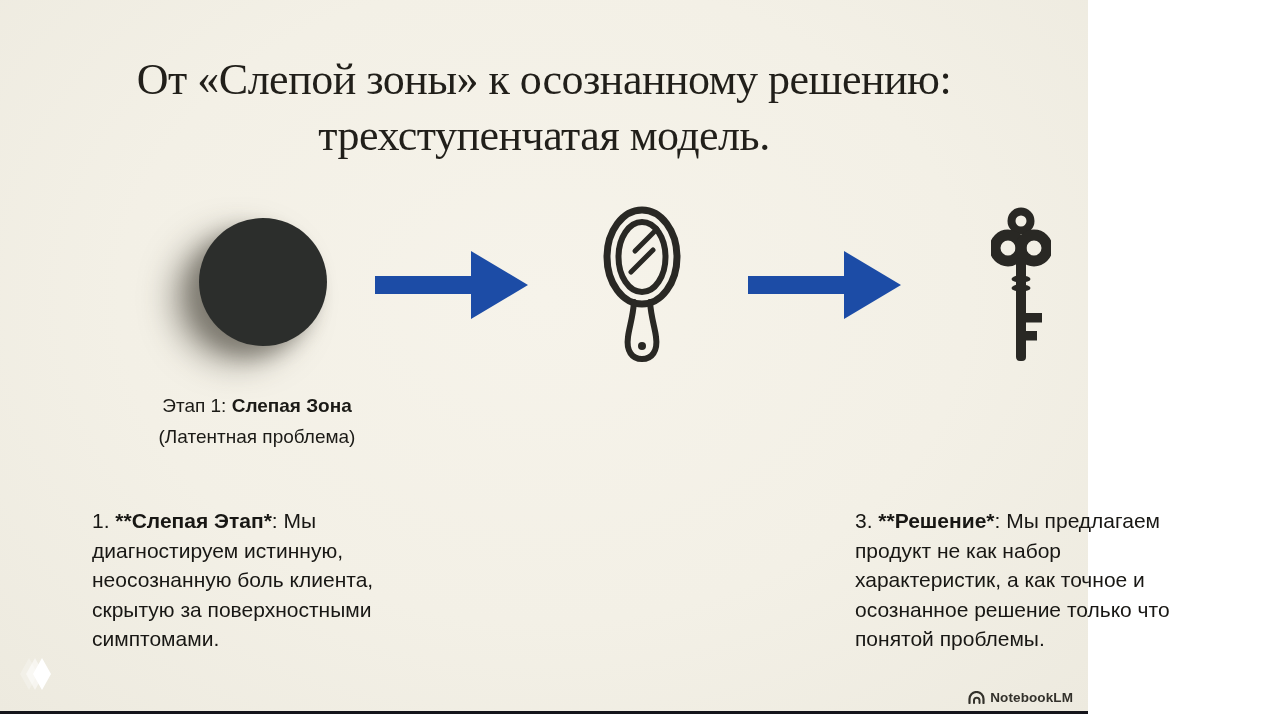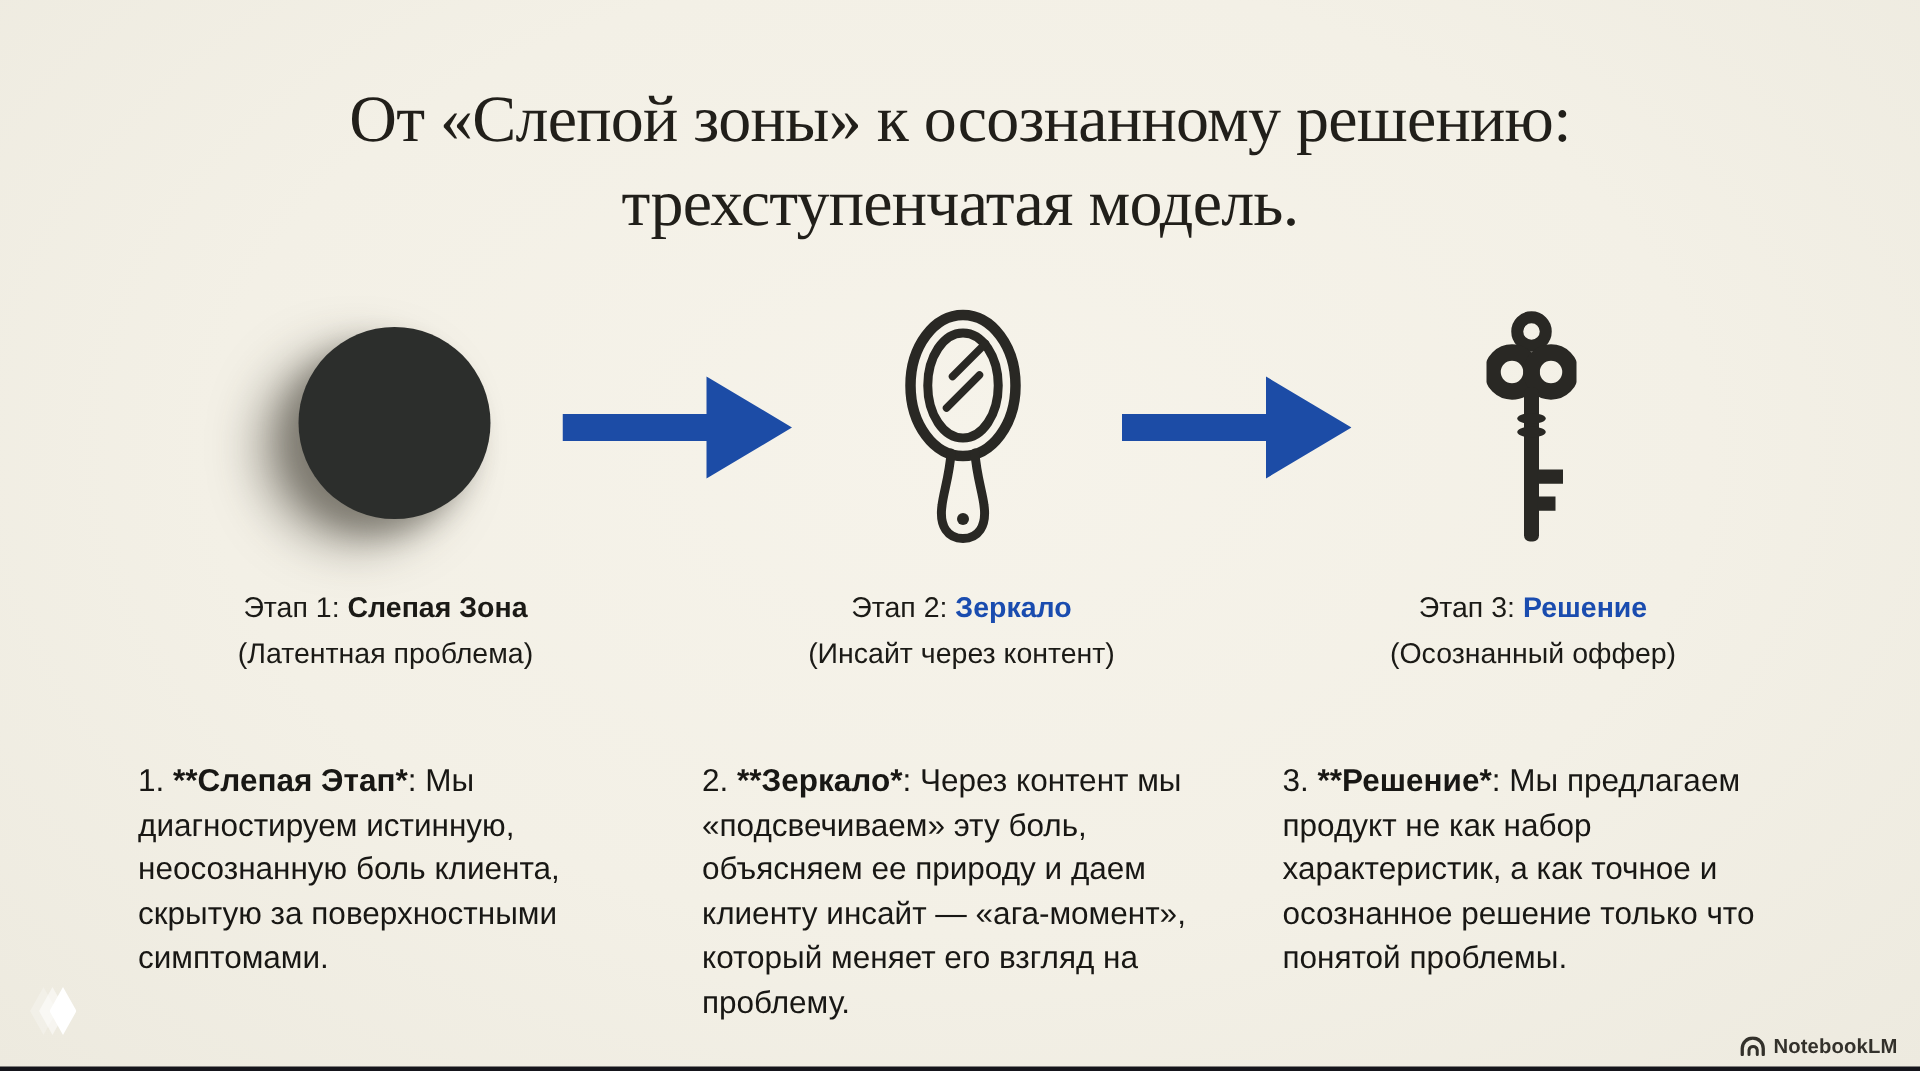--- a/index.html
+++ b/index.html
@@ -1,20 +1,20 @@
 <!DOCTYPE html>
 <html><head>
 <meta charset="utf-8">
 <style>
   html, body { margin: 0; padding: 0; }
   body { width: 1280px; height: 714px; overflow: hidden; }
 
   .slide {
     position: relative;
-    width: 1280px;
+    width: 1088px;
     height: 714px;
     background: radial-gradient(ellipse at 50% 42%, #f6f3ea 0%, #f3f0e6 55%, #edeadf 100%);
     font-family: "Liberation Sans", sans-serif;
     color: #1e1c18;
   }
 
   
   .title {
     position: absolute;
     top: 52px; left: 0; right: 0;
@@ -144,32 +144,23 @@
     <ellipse cx="30" cy="73" rx="9.5" ry="3.6" fill="#292824"></ellipse>
     <ellipse cx="30" cy="82" rx="9.5" ry="3.6" fill="#292824"></ellipse>
     <rect x="34" y="107" width="17" height="9.5" fill="#292824"></rect>
     <rect x="34" y="125" width="12" height="9.5" fill="#292824"></rect>
   </svg>
 
   <div class="stage-label label-1">
     <span>Этап 1: </span><span class="name">Слепая Зона</span><br>
     <span>(Латентная проблема)</span>
   </div>
-  <div class="stage-label label-2">
-    <span>Этап 2: </span><span class="name blue">Зеркало</span><br>
-    <span>(Инсайт через контент)</span>
-  </div>
-  <div class="stage-label label-3">
-    <span>Этап 3: </span><span class="name blue">Решение</span><br>
-    <span>(Осознанный оффер)</span>
-  </div>
 
   <p class="stage-body body-1"><span>1. </span><b>**Слепая Этап*</b><span>: Мы диагностируем истинную, неосознанную боль клиента, скрытую за поверхностными симптомами.</span></p>
 
-  <p class="stage-body body-2"><span>2. </span><b>**Зеркало*</b><span>: Через контент мы «подсвечиваем» эту боль, объясняем ее природу и даем клиенту инсайт — «ага-момент», который меняет его взгляд на проблему.</span></p>
 
   <p class="stage-body body-3"><span>3. </span><b>**Решение*</b><span>: Мы предлагаем продукт не как набор характеристик, а как точное и осознанное решение только что понятой проблемы.</span></p>
 
   <div class="brand-diamond">
     <span class="d1"></span>
     <span class="d2"></span>
     <span class="d3"></span>
   </div>
 
   <div class="notebooklm">

